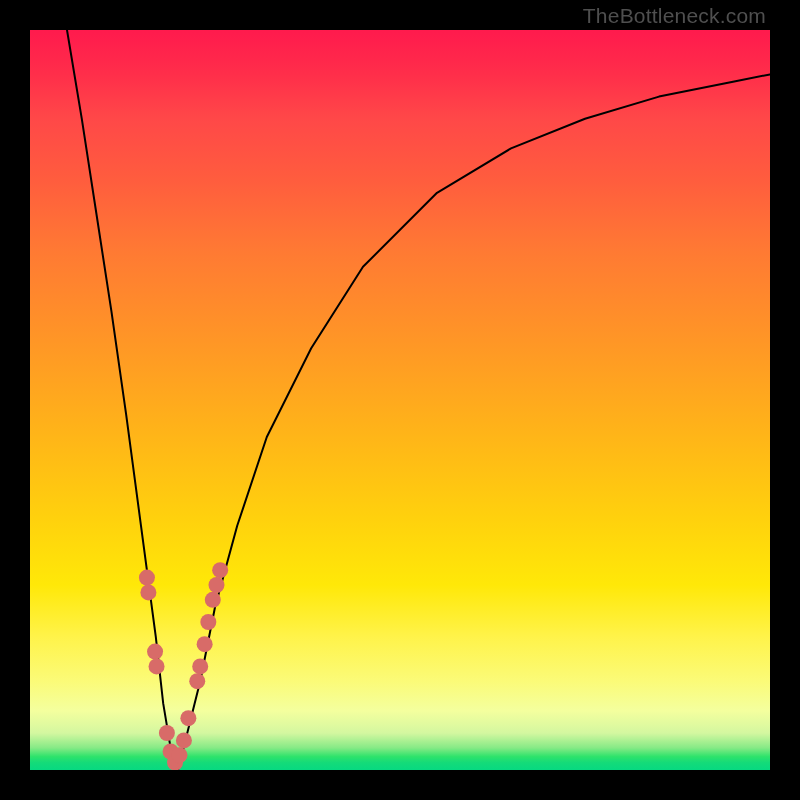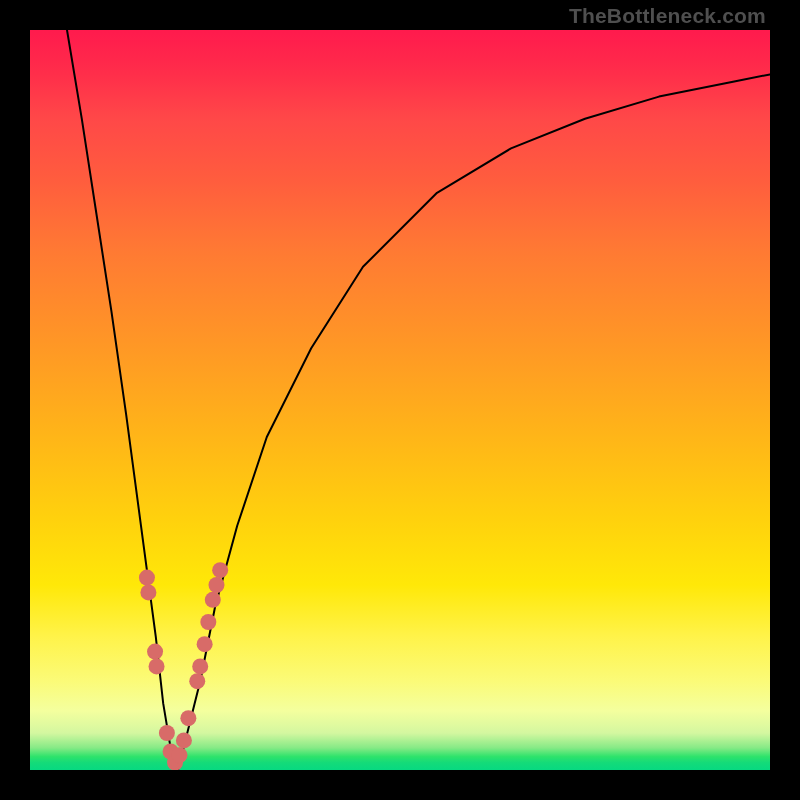--- a/index.html
+++ b/index.html
@@ -57,21 +57,21 @@
     height: 100%;
     display: block;
   }
   .watermark {
     position: absolute;
     top: 4px;
     right: 34px;
     color: #4f4f4f;
     font-size: 21px;
     letter-spacing: 0.2px;
-    font-weight: 700;
+    font-weight: 400;
     user-select: none;
     text-align: center;
   }
 </style>
 </head>
 <body>
 
 <div class="frame">
   <div class="watermark">TheBottleneck.com</div>
   <div class="plot-area">

